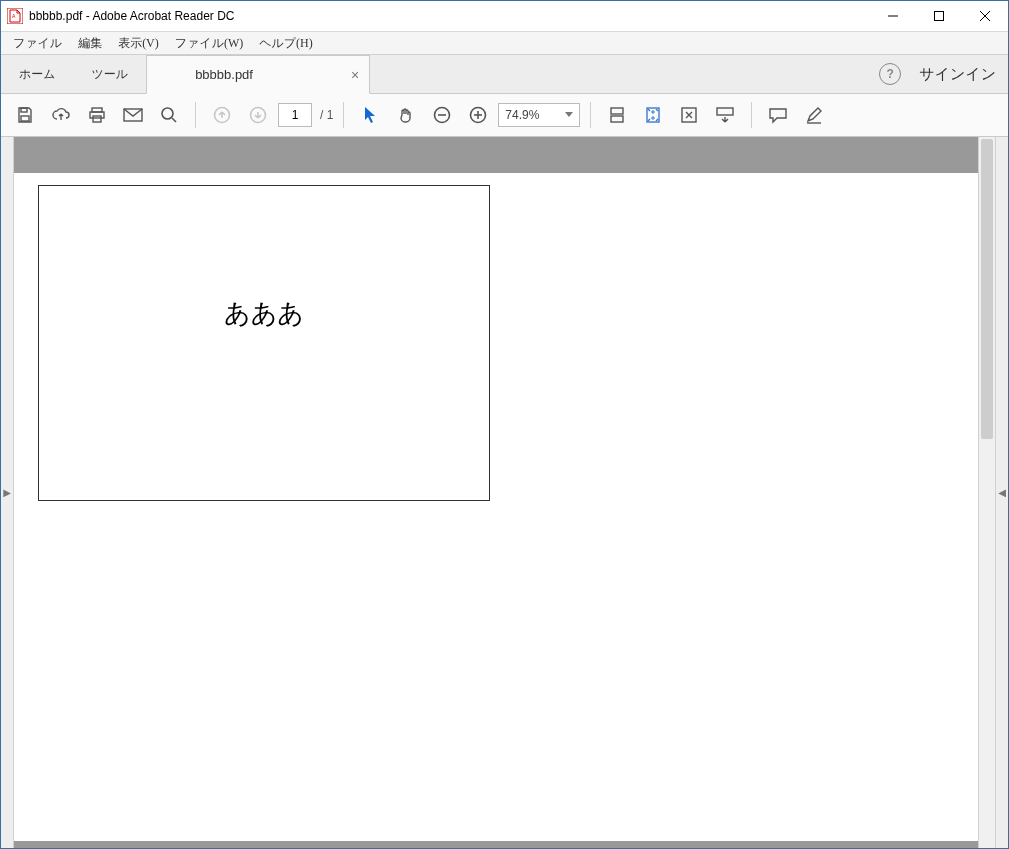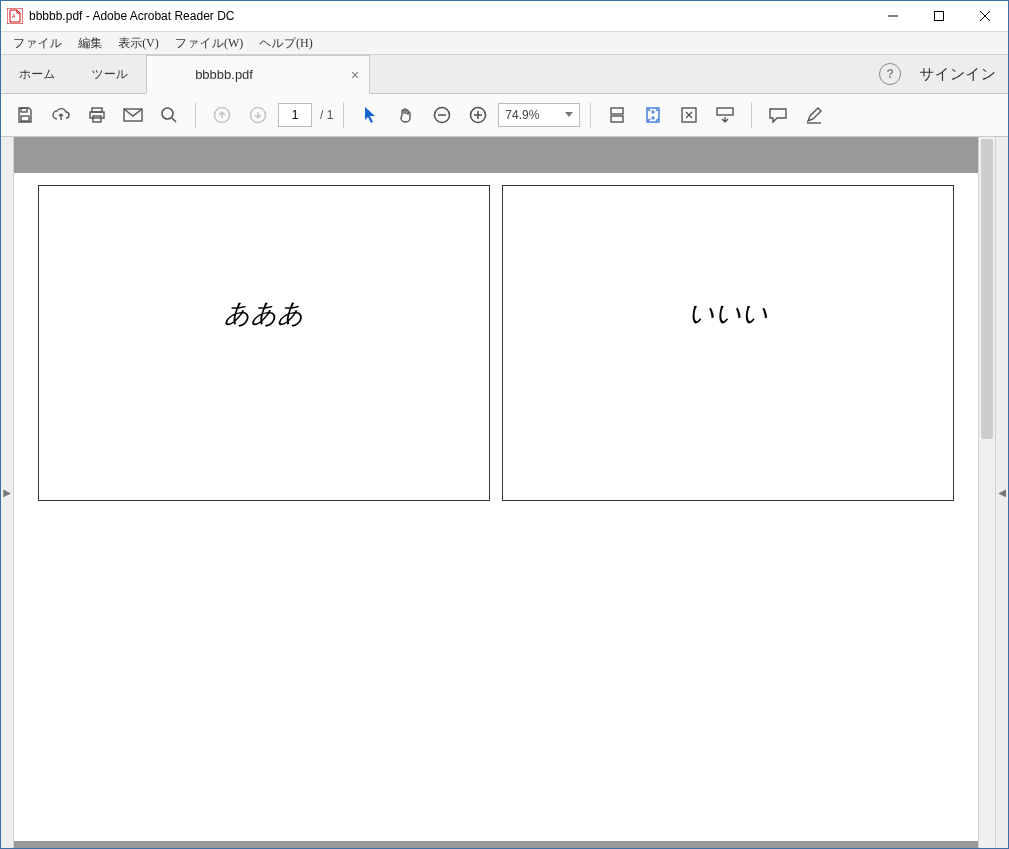--- a/index.html
+++ b/index.html
@@ -32,21 +32,21 @@
   
   .docwrap{flex:1;display:flex;overflow:hidden;}
   .leftedge{width:12px;background:#eee;border-right:1px solid #d0d0d0;display:flex;align-items:center;justify-content:center;}
   .rightedge{width:12px;background:#eee;border-left:1px solid #d0d0d0;display:flex;align-items:center;justify-content:center;}
   .edge-tri{font-size:10px;color:#777;}
   .viewport{flex:1;background:#999;position:relative;overflow:hidden;}
   .scrollbar{width:16px;background:#f0f0f0;border-left:1px solid #d0d0d0;position:relative;}
   .scroll-thumb{position:absolute;left:2px;right:2px;top:2px;height:300px;background:#cdcdcd;border-radius:2px;}
   .page{position:absolute;left:0;right:0;top:36px;background:#fff;padding:0;}
   .greyband{position:absolute;left:0;right:0;top:0;height:36px;background:#999;}
-  .grid{display:grid;grid-template-columns:1fr 1fr;grid-template-rows:316px 316px;gap:12px;padding:12px 24px;background:#fff;font-style:italic;}
+  .grid{display:grid;grid-template-columns:1fr 1fr;grid-template-rows:316px 316px;gap:12px;padding:12px 24px;background:#fff;}
   .cell{border:1.4px solid #333;display:flex;align-items:center;justify-content:center;}
   .cell-text{font-size:26px;font-family:"Meiryo",sans-serif;color:#000;transform:translateY(-30px);}
   svg{display:block;}
 </style>
 </head>
 <body>
 
 <div class="window">
 
   <div class="titlebar">
@@ -218,23 +218,20 @@
     <div class="leftedge">
       <span class="edge-tri">▶</span>
     </div>
     <div class="viewport">
       <div class="greyband"></div>
       <div class="page">
         <div class="grid">
           <div class="cell">
             <span class="cell-text">あああ</span>
           </div>
-          <div class="cell">
-            <span class="cell-text">いいい</span>
-          </div>
         </div>
       </div>
     </div>
     <div class="scrollbar">
       <div class="scroll-thumb"></div>
     </div>
     <div class="rightedge">
       <span class="edge-tri">◀</span>
     </div>
   </div>

